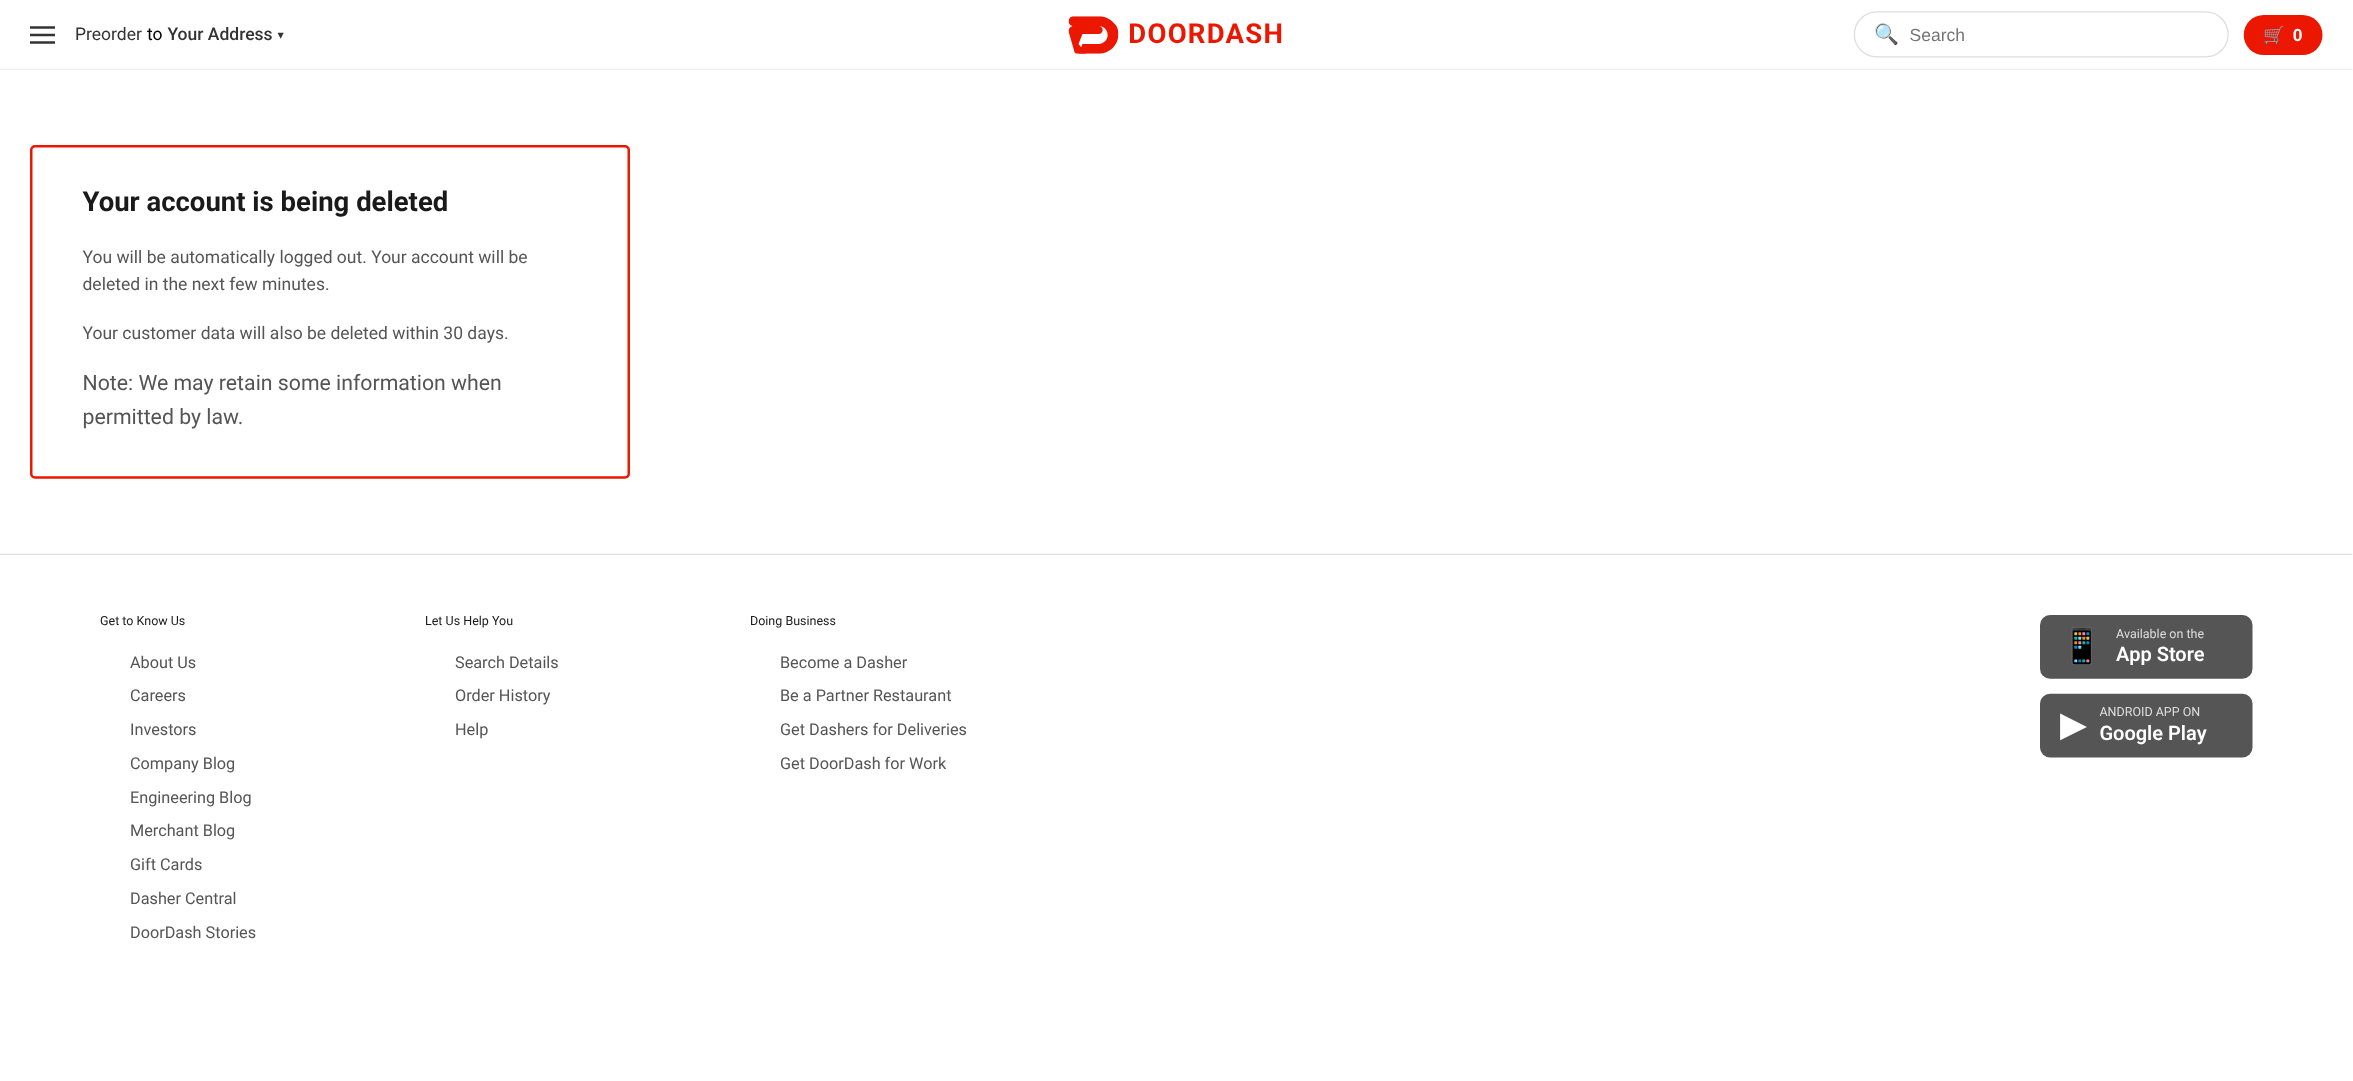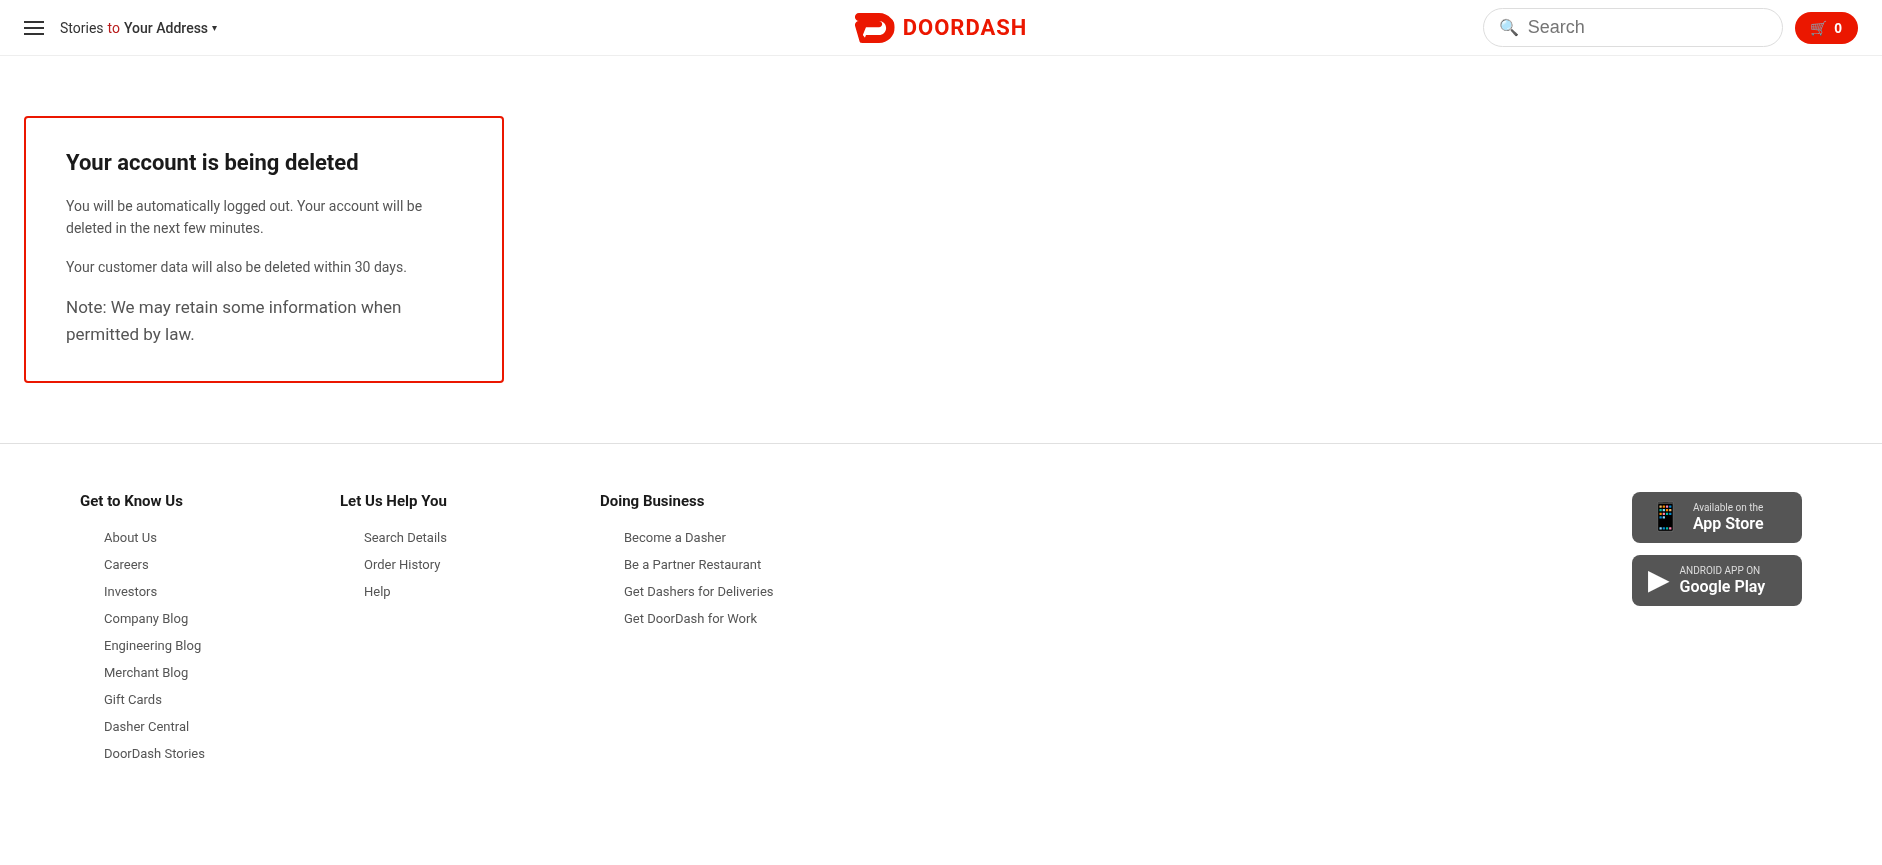--- a/index.html
+++ b/index.html
@@ -36,21 +36,21 @@
       background: #333;
     }
     .preorder-text {
       font-size: 14px;
       color: #333;
       display: flex;
       align-items: center;
       gap: 4px;
       cursor: pointer;
     }
-    .preorder-text .to-word { color: #b91c1c; }
+    .preorder-text .to-word { color: #000000; }
     .preorder-text .address { font-weight: 500; color: #333; }
     .chevron-down { font-size: 10px; color: #333; }
 
     
     .logo-container {
       position: absolute;
       left: 50%;
       transform: translateX(-50%);
       display: flex;
       align-items: center;
@@ -80,21 +80,21 @@
       gap: 8px;
       border: 1px solid #ddd;
       border-radius: 24px;
       padding: 8px 16px;
       width: 300px;
       cursor: text;
     }
     .search-bar input {
       border: none;
       outline: none;
-      font-size: 18px;
+      font-size: 14px;
       width: 100%;
       color: #999;
       background: transparent;
     }
     .search-icon-svg {
       color: #666;
       font-size: 16px;
     }
     .cart-button {
       background: #eb1700;
@@ -152,22 +152,22 @@
     .footer-content {
       display: flex;
       gap: 0;
       justify-content: flex-start;
     }
     .footer-column {
       min-width: 200px;
       margin-right: 60px;
     }
     .footer-column-title {
-      font-size: 15px;
-      font-weight: 700;
+      font-size: 10px;
+      font-weight: 400;
       color: #1a1a1a;
       margin-bottom: 20px;
     }
     .footer-link {
       display: block;
       font-size: 13px;
       color: #555;
       text-decoration: none;
       margin-bottom: 12px;
       cursor: pointer;
@@ -213,21 +213,21 @@
 <body>
 
 <header class="header">
   <div class="header-left">
     <div class="hamburger-icon">
       <span></span>
       <span></span>
       <span></span>
     </div>
     <div class="preorder-text">
-      <span>Stories</span>
+      <span>Preorder</span>
       <span class="to-word">to</span>
       <span class="address">Your Address</span>
       <span class="chevron-down">▾</span>
     </div>
   </div>
 
   <div class="logo-container">
     <svg class="logo-icon" viewBox="0 0 50 38" fill="none" xmlns="http://www.w3.org/2000/svg">
       <path d="M45.5 6.5C42 2.5 36.5 0 30.5 0H5C2.2 0 0 2.2 0 5s2.2 5 5 5h25.5c5 0 9 4 9 9s-4 9-9 9H14l-4 10h20.5c11 0 20-9 20-20 0-4.5-1.5-8.7-5-11.5z" fill="#eb1700"></path>
       <path d="M10 28l4-10h16.5c2.2 0 4-1.8 4-4s-1.8-4-4-4H5C2.2 10 0 12.2 0 15c0 .5.1 1 .2 1.5L6 36.5c.6 1 1.7 1.5 2.8 1.5H18l-8-10z" fill="#eb1700"></path>

